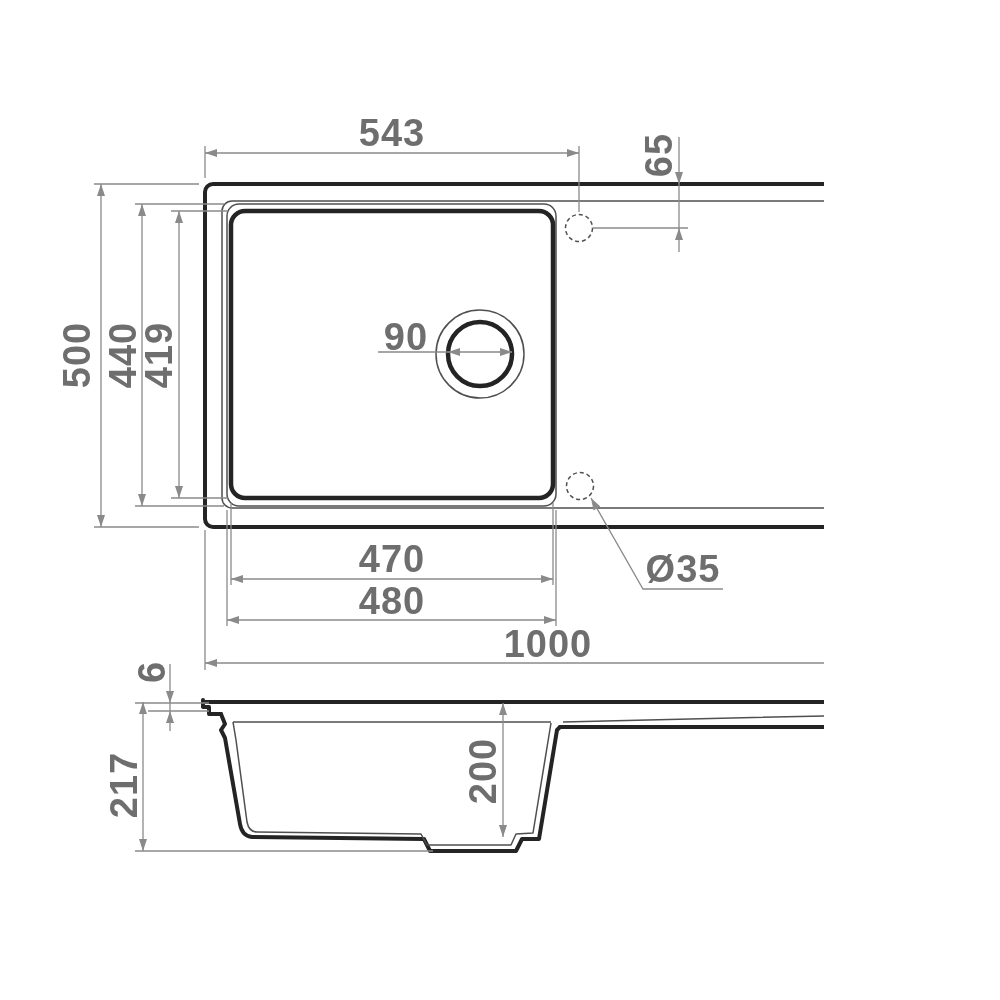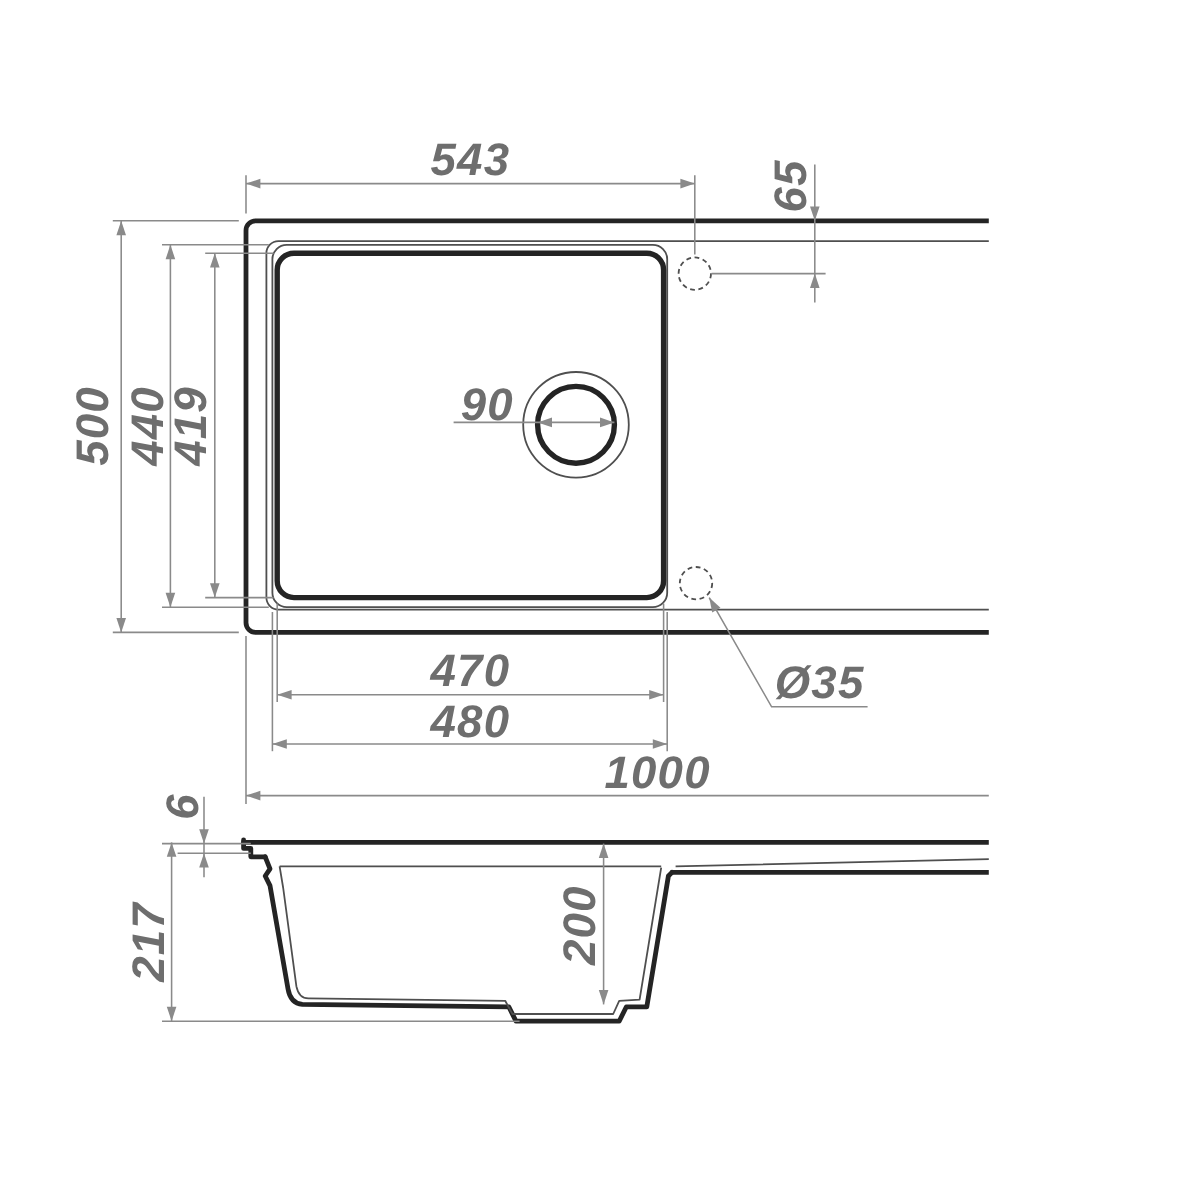--- a/index.html
+++ b/index.html
@@ -1,16 +1,16 @@
 <!DOCTYPE html>
 <html style="--background: #ffffff; --line-dark: #242424; --line-thin: #4f4f4f; --dim-line: #8a8a8a; --label-text: #6e6e6e;"><head>
 <meta charset="utf-8">
 <style>
   html,body{margin:0;padding:0;background:#ffffff;}
-  .stage{position:relative;width:824px;height:1000px;background:var(--background,#ffffff);overflow:hidden;font-style:italic;}
+  .stage{position:relative;width:824px;height:1000px;background:var(--background,#ffffff);overflow:hidden;}
   svg{display:block;}
   svg text{
     font-family:"Liberation Sans", sans-serif;
     font-weight:700;
     font-size:38px;
     letter-spacing:1px;
     fill:var(--label-text,#6e6e6e);
   }
   .thick{stroke:var(--line-dark,#242424);stroke-width:4;fill:none;stroke-linejoin:round;stroke-linecap:round;}
   .xthick{stroke:var(--line-dark,#242424);stroke-width:4.5;fill:none;stroke-linejoin:round;}

